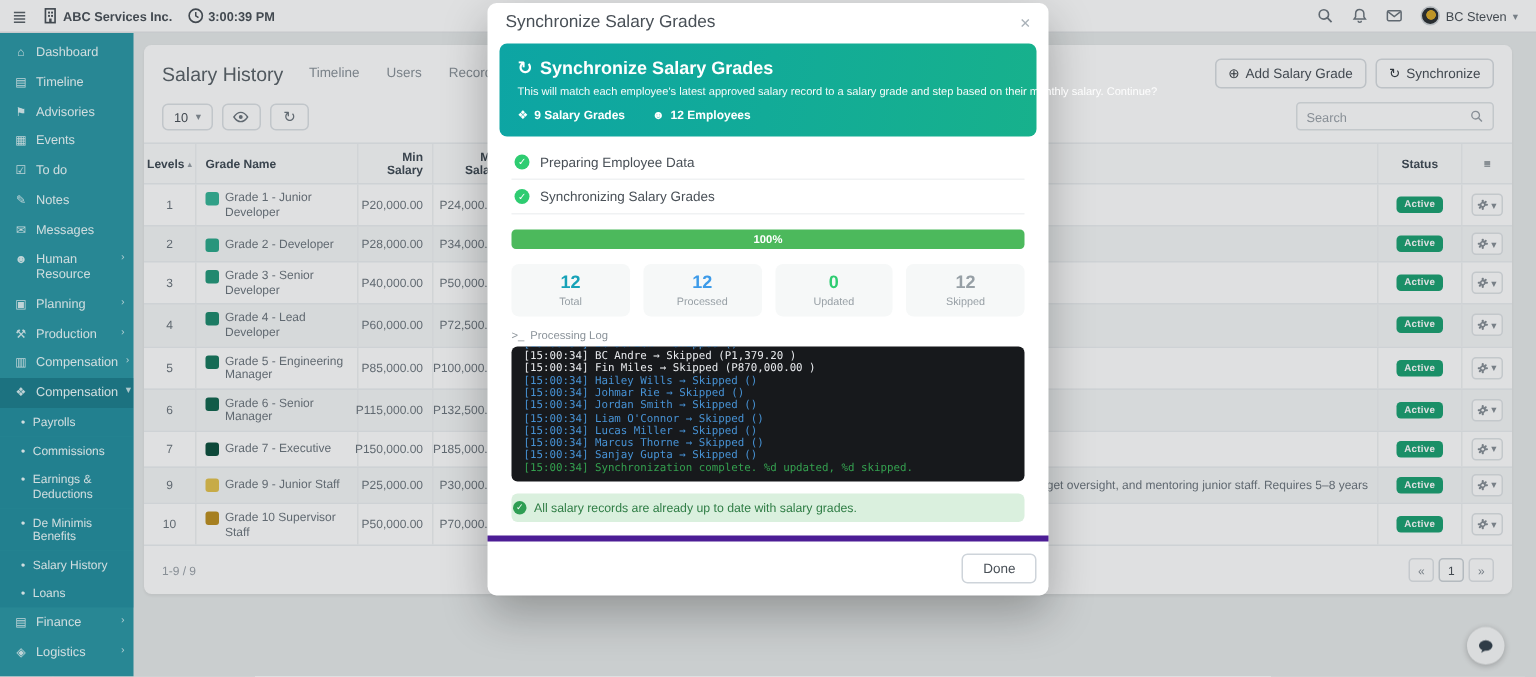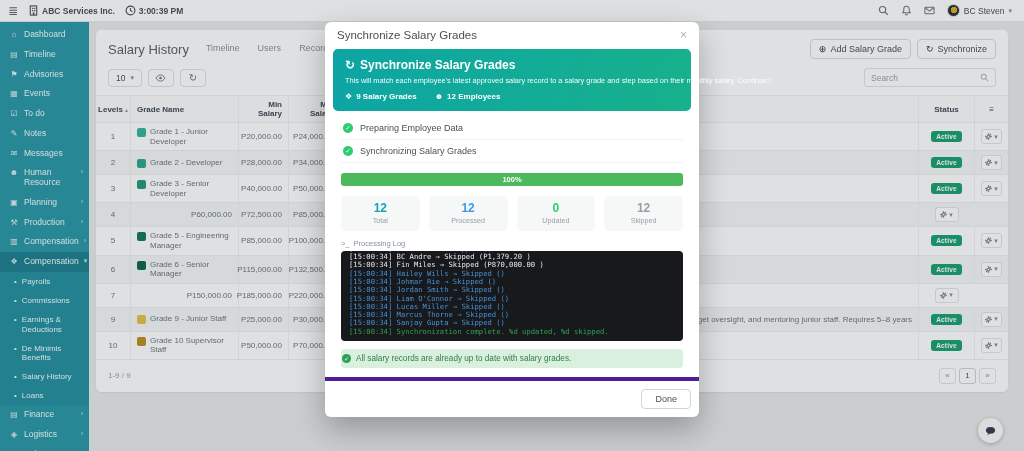--- a/index.html
+++ b/index.html
@@ -69,21 +69,21 @@
   .sort { font-size:6px; color:#9aa1a8; margin-left:2px;}
 
   .table-foot { display:flex; align-items:center; padding:8px 12px; border-top:1px solid #eceff1;}
   .range { font-size:8px; color:#9aa1a8; }
   .pager { margin-left:auto; display:flex; gap:3px; }
   .pg { min-width:17px; height:16px; border:1px solid #e1e5e8; background:#fff; border-radius:3px; font-size:8px; color:#868e96; display:flex; align-items:center; justify-content:center; cursor:pointer;}
   .pg.cur { color:#495057; border-color:#cdd3d8;}
 
   
   .backdrop { position:fixed; inset:0; background:rgba(30,36,40,.14); z-index:40; }
-  .modal { position:fixed; left:325px; top:22px; width:374px; background:#fff; border-radius:6px; box-shadow:0 12px 30px rgba(0,0,0,.28); z-index:50; }
+  .modal { position:fixed; left:325px; top:2px; width:374px; background:#fff; border-radius:6px; box-shadow:0 12px 30px rgba(0,0,0,.28); z-index:50; }
   .m-head { display:flex; align-items:center; padding:7px 12px 6px; }
   .m-title { font-size:11.5px; color:#495057; }
   .m-close { margin-left:auto; color:#aab2b9; font-size:12px; line-height:1; cursor:pointer;}
   .banner { margin:2px 8px 0; border-radius:5px; padding:9px 12px 10px; background:linear-gradient(100deg,#0da5a4,#17b18c); color:#fff; }
   .banner-title { display:flex; align-items:center; gap:5px; font-size:12px; font-weight:bold; }
   .banner-desc { font-size:7.4px; margin-top:4px; opacity:.96; white-space:nowrap; }
   .banner-badges { display:flex; gap:18px; margin-top:7px; font-size:8px; font-weight:bold;}
   .bb { display:flex; align-items:center; gap:4px; }
   .m-body { padding:6px 16px 0; }
   .step { display:flex; align-items:center; gap:7px; padding:6px 2px; border-bottom:1px solid #f0f2f3; font-size:9px; color:#495057;}
@@ -435,20 +435,26 @@
                     <circle cx="5" cy="5" r="2.6"></circle>
                   </g>
                   <circle cx="5" cy="5" r="1.2" fill="#fff"></circle>
                 </svg>
               <span class="caret">▾</span>
             </button>
           </div>
         </div>
           <div class="trow">
           <div>4</div>
+          <div class="c-name">
+            <span class="name-wrap">
+              <span class="swatch" style="background: rgb(28, 138, 109);"></span>
+              <span>Grade 4 - Lead Developer</span>
+            </span>
+          </div>
           <div class="c-money">P60,000.00</div>
           <div class="c-money">P72,500.00</div>
           <div class="c-money">P85,000.00</div>
           <div class="c-desc">
               <span></span>
             </div>
           <div class="c-status">
               <span class="badge">Active</span>
             </div>
           <div class="c-act">
@@ -525,20 +531,26 @@
                     <circle cx="5" cy="5" r="2.6"></circle>
                   </g>
                   <circle cx="5" cy="5" r="1.2" fill="#fff"></circle>
                 </svg>
               <span class="caret">▾</span>
             </button>
           </div>
         </div>
           <div class="trow">
           <div>7</div>
+          <div class="c-name">
+            <span class="name-wrap">
+              <span class="swatch" style="background: rgb(11, 79, 60);"></span>
+              <span>Grade 7 - Executive</span>
+            </span>
+          </div>
           <div class="c-money">P150,000.00</div>
           <div class="c-money">P185,000.00</div>
           <div class="c-money">P220,000.00</div>
           <div class="c-desc">
               <span></span>
             </div>
           <div class="c-status">
               <span class="badge">Active</span>
             </div>
           <div class="c-act">

